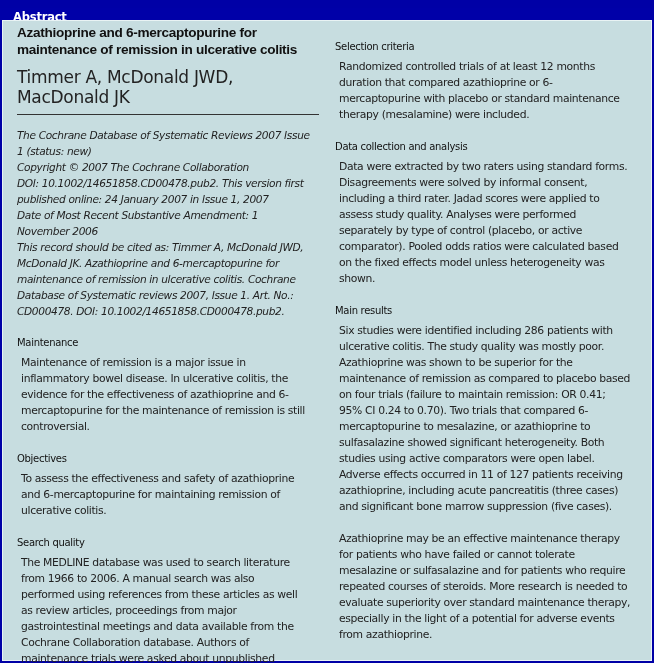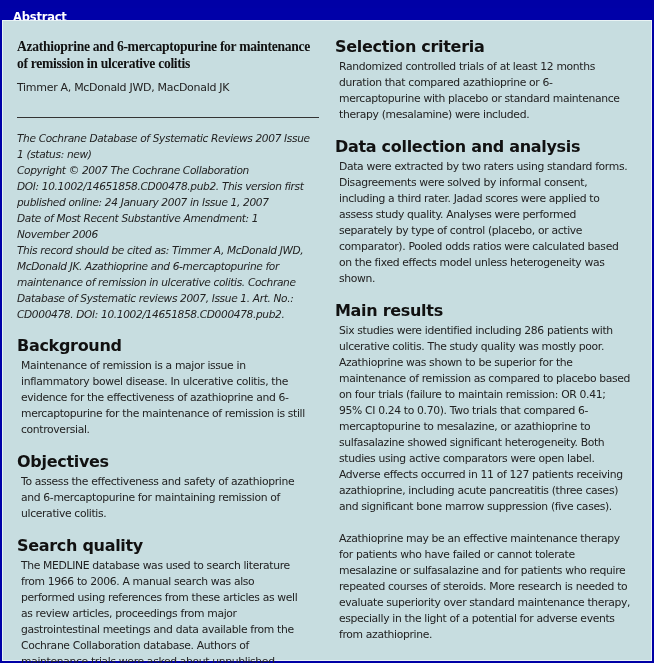--- a/index.html
+++ b/index.html
@@ -23,37 +23,37 @@
   }
   .panel {
     position:absolute; left:2px; top:20px; width:648px; height:639px;
     background:#c7dde0;
     border:1px solid #e9f3f4;
   }
   .col { position:absolute; top:0; }
   .col-left { left:14px; width:296px; }
   .col-right { left:332px; width:300px; }
   .title {
-    margin-top:17px; font-weight:bold; font-size:13.6px; line-height:17px;
-    color:#111; font-family:Liberation Serif, serif; letter-spacing:-0.3px;
+    margin-top:3px; font-weight:bold; font-size:13.6px; line-height:17px;
+    color:#111; font-family:Liberation Sans, sans-serif; letter-spacing:-0.3px;
   }
   .authors {
-    margin-top:9px; font-size:11px; color:#222;
+    margin-top:9px; font-size:17px; color:#222;
     font-family:"DejaVu Sans", sans-serif; letter-spacing:-0.3px;
-    padding-bottom:23px; border-bottom:1px solid #333; width:302px;
+    padding-bottom:7px; border-bottom:1px solid #333; width:302px;
   }
   .italic-block {
     font-style:italic; font-size:10.6px; line-height:16px; color:#222;
     font-family:"DejaVu Sans", sans-serif; letter-spacing:-0.35px;
   }
   .meta { margin-top:12px; }
   .cite { }
   .section { margin-top:16px; }
   .section h3 {
-    margin:0; font-size:16px; font-weight:bold; color:#111;
+    margin:0; font-size:10px; font-weight:normal; color:#111;
     line-height:16px; font-family:"DejaVu Sans", sans-serif; letter-spacing:-0.3px;
   }
   .section p {
     margin:4px; font-size:10.8px; line-height:16px; color:#222;
     font-family:"DejaVu Sans", sans-serif; letter-spacing:-0.35px;
   }
   .col-right .section:first-child { margin-top:18px; }
 </style>
 </head>
 <body>
@@ -69,21 +69,21 @@
       <div class="authors">Timmer A, McDonald JWD, MacDonald JK</div>
       <div class="italic-block meta">
         <div>The Cochrane Database of Systematic Reviews 2007 Issue 1 (status: new)</div>
         <div>Copyright © 2007 The Cochrane Collaboration</div>
         <div>DOI: 10.1002/14651858.CD00478.pub2. This version first published online: 24 January 2007 in Issue 1, 2007</div>
         <div>Date of Most Recent Substantive Amendment: 1 November 2006</div>
       </div>
       <div class="italic-block cite">This record should be cited as: Timmer A, McDonald JWD, McDonald JK. Azathioprine and 6-mercaptopurine for maintenance of remission in ulcerative colitis. Cochrane Database of Systematic reviews 2007, Issue 1. Art. No.: CD000478. DOI: 10.1002/14651858.CD000478.pub2.</div>
 
       <div class="section">
-        <h3>Background</h3>
+        <h3>Maintenance</h3>
         <p>Maintenance of remission is a major issue in inflammatory bowel disease. In ulcerative colitis, the evidence for the effectiveness of azathioprine and 6-mercaptopurine for the maintenance of remission is still controversial.</p>
       </div>
       <div class="section">
         <h3>Objectives</h3>
         <p>To assess the effectiveness and safety of azathioprine and 6-mercaptopurine for maintaining remission of ulcerative colitis.</p>
       </div>
       <div class="section">
         <h3>Search quality</h3>
         <p>The MEDLINE database was used to search literature from 1966 to 2006. A manual search was also performed using references from these articles as well as review articles, proceedings from major gastrointestinal meetings and data available from the Cochrane Collaboration database. Authors of maintenance trials were asked about unpublished studies.</p>
       </div>

